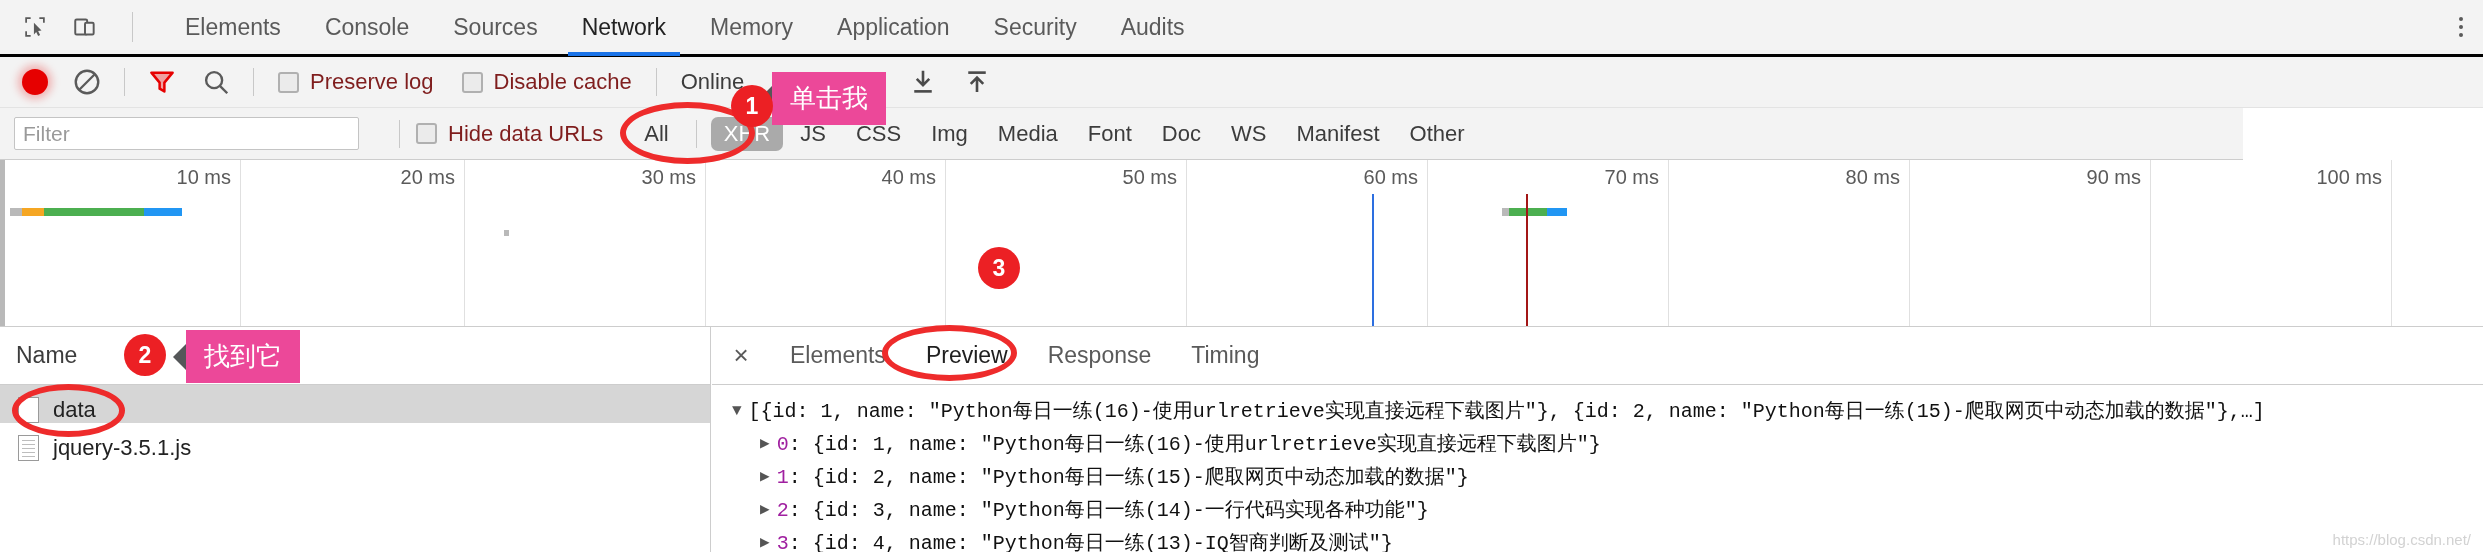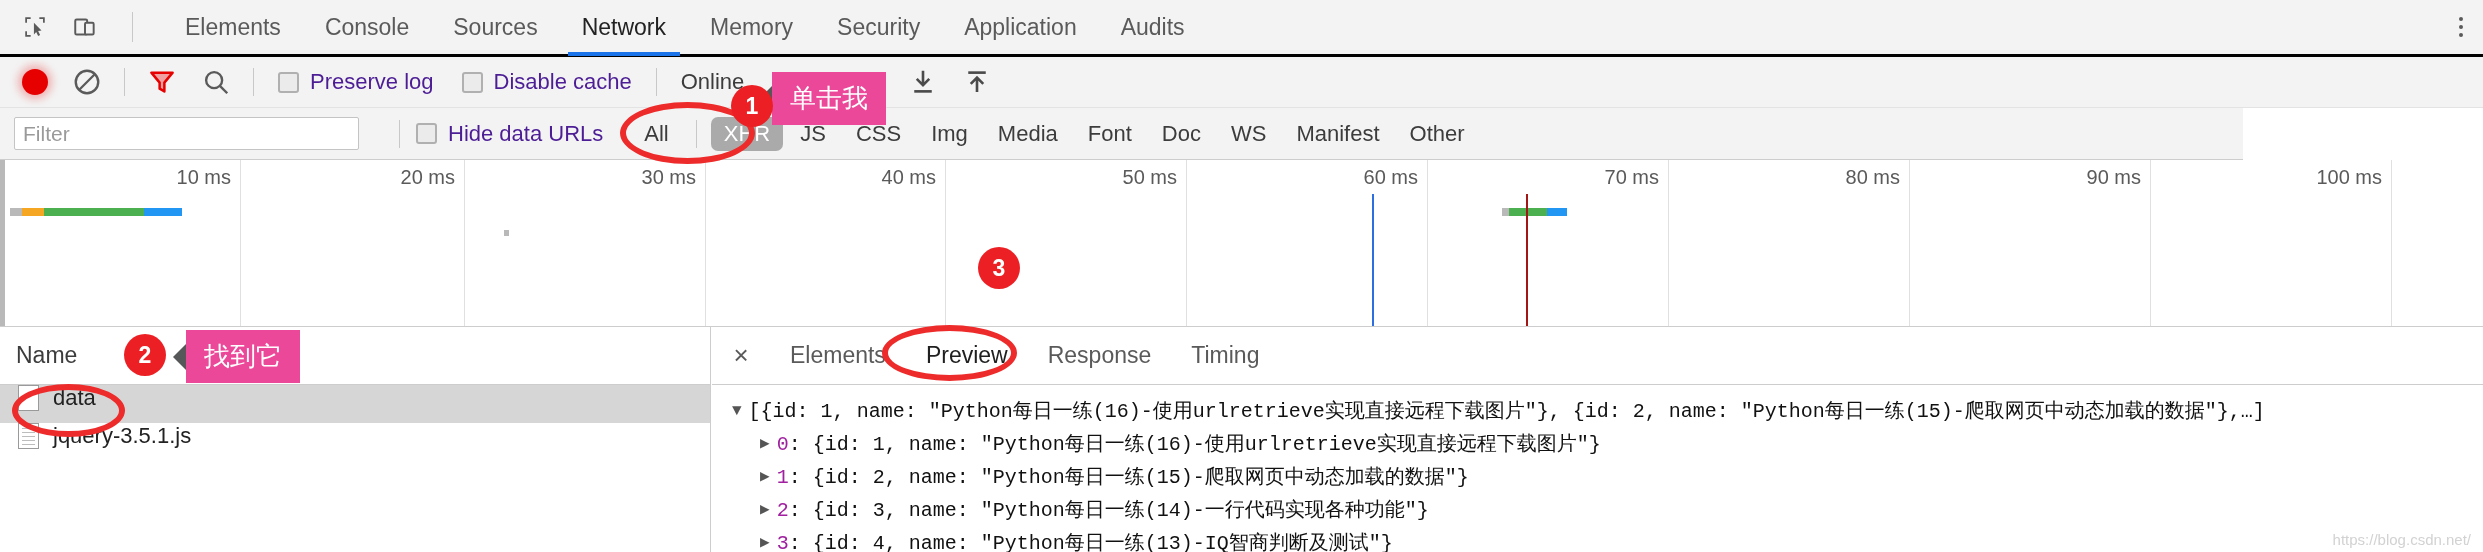--- a/index.html
+++ b/index.html
@@ -40,21 +40,21 @@
   .ctrlbar {
     position: absolute; top: 57px; left: 0; width: 2483px; height: 51px;
     background: #f3f3f3; display: flex; align-items: center;
     border-bottom: 1px solid #e3e3e3;
   }
   .cb-item { display: flex; align-items: center; height: 51px; padding: 0 12px; cursor: pointer; }
   .cb-sep { width: 1px; height: 28px; background: #c8c8c8; margin: 0 10px; }
   .rec-dot { width: 26px; height: 26px; border-radius: 50%; background: #e60000; box-shadow: 0 0 9px 4px rgba(230,0,0,0.28); }
   .chk-wrap { display: flex; align-items: center; gap: 11px; padding: 0 14px; cursor: pointer; white-space: nowrap; }
   .chk { width: 21px; height: 21px; border: 2px solid #b0b0b0; border-radius: 3px; background: #ebebeb; flex: none; }
-  .chk-label { font-size: 22px; color: #4c1d95; }
+  .chk-label { font-size: 22px; color: #7f1d1d; }
   .online-sel { font-size: 22px; color: #3c3c3c; padding: 0 14px; cursor: pointer; white-space: nowrap; }
 
   
   .filterbar {
     position: absolute; top: 108px; left: 0; width: 2243px; height: 52px;
     background: #f3f3f3; display: flex; align-items: center;
     border-bottom: 1px solid #cdcdcd;
   }
   .filter-input {
     width: 345px; height: 33px; margin-left: 14px;
@@ -89,21 +89,21 @@
   .dot-mark { position: absolute; width: 5px; height: 6px; background: #b9b9b9; }
 
   
   .bottom { position: absolute; top: 327px; left: 0; width: 2483px; height: 225px; background: #fff; }
   .req-pane { position: absolute; left: 0; top: 0; width: 711px; height: 225px; border-right: 1px solid #cdcdcd; }
   .req-head {
     height: 58px; display: flex; align-items: center; padding-left: 16px;
     border-bottom: 1px solid #cdcdcd; font-size: 23px; color: #3c3c3c; background: #fff;
   }
   .req-row {
-    height: 38px; display: flex; align-items: flex-start; gap: 14px; padding-left: 18px;
+    height: 38px; display: flex; align-items: flex-end; gap: 14px; padding-left: 18px;
     font-size: 22px; color: #222; cursor: pointer;
   }
   .req-row.selected { background: #d6d6d6; }
   .file-ico { width: 21px; height: 26px; border: 1px solid #9a9a9a; background: #fff; position: relative; flex: none; }
   .file-ico.doc::after {
     content: ""; position: absolute; left: 3px; top: 4px; right: 3px; height: 1px;
     background: #bdbdbd; box-shadow: 0 4px 0 #bdbdbd, 0 8px 0 #bdbdbd, 0 12px 0 #bdbdbd, 0 16px 0 #bdbdbd;
   }
 
   .detail-pane { position: absolute; left: 712px; top: 0; width: 1771px; height: 225px; }
@@ -186,24 +186,24 @@
       <div class="tab">
           <span>Sources</span>
         </div>
       <div class="tab active">
           <span>Network</span>
         </div>
       <div class="tab">
           <span>Memory</span>
         </div>
       <div class="tab">
+          <span>Application</span>
+        </div>
+      <div class="tab">
           <span>Security</span>
-        </div>
-      <div class="tab">
-          <span>Application</span>
         </div>
       <div class="tab">
           <span>Audits</span>
         </div>
     </div>
     <div class="tb-right">
       <div class="kebab">
           <i></i>
           <i></i>
           <i></i>

